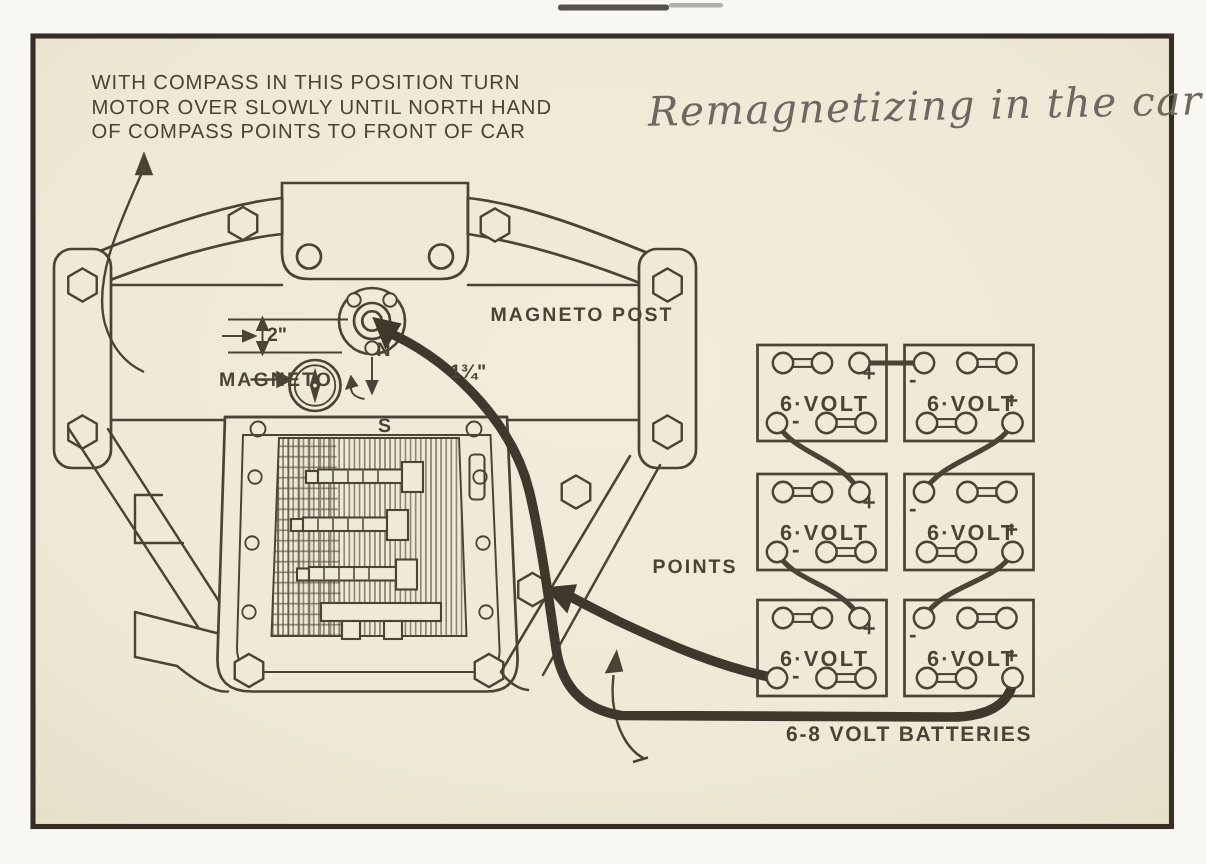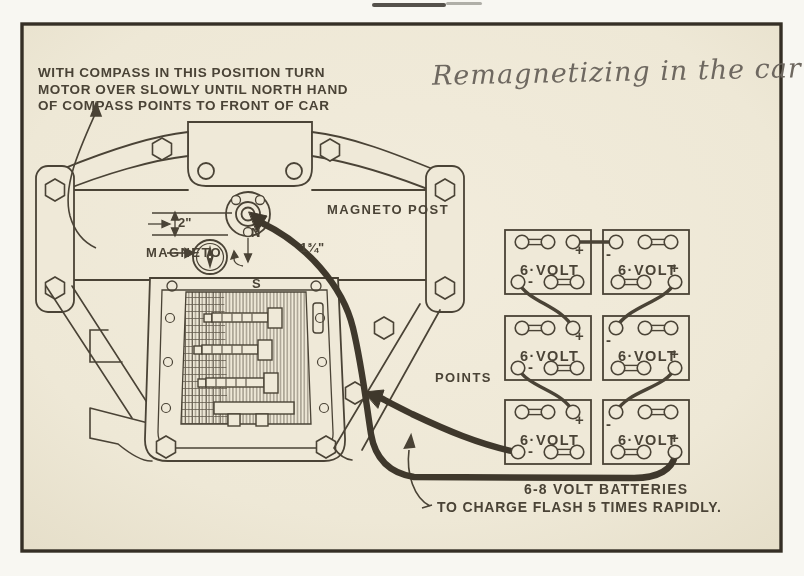--- a/index.html
+++ b/index.html
@@ -1,22 +1,22 @@
 <!DOCTYPE html>
 <html><head>
 <meta charset="utf-8">
 <style>
   html,body{margin:0;padding:0;}
   body{width:804px;height:576px;overflow:hidden;background:#f8f7f2;
        font-family:"Liberation Sans", sans-serif;}
   .stage{position:relative;width:804px;height:576px;}
   svg.art{position:absolute;left:0;top:0;}
   .txt{position:absolute;color:#4a4336;}
-  .instruction{left:38px;top:47px;font-size:13.5px;line-height:16.5px;
-       letter-spacing:.6px;font-weight:700;white-space:pre-line;margin-top:18px;}
+  .instruction{left:61px;top:47px;font-size:13.5px;line-height:16.5px;
+       letter-spacing:.6px;font-weight:400;white-space:pre-line;}
   .title{left:432px;top:56px;font-family:"DejaVu Serif", serif;font-style:italic;
        font-size:27px;color:#6e6860;letter-spacing:1px;transform:rotate(-1.2deg);}
   .lbl{font-size:13px;font-weight:600;letter-spacing:1.4px;margin-left:47px;}
   .lbl-magneto{left:280px;top:202px;}
   .lbl-compass{left:99px;top:245px;}
   .lbl-ground{left:388px;top:370px;}
   .lbl-n{left:204px;top:225px;}
   .lbl-s{left:205px;top:276px;}
   .lbl-dim2{left:131px;top:215px;letter-spacing:0;}
   .lbl-dim175{left:253px;top:240px;letter-spacing:0;}
@@ -257,15 +257,14 @@
   <span class="sign plus">+</span>
   <span class="sign minus">-</span>
 </div>
 <div class="battery bat-b" style="left:603px;top:400px;">
   <span class="bat-label">6·VOLT</span>
   <span class="sign plus">+</span>
   <span class="sign minus">-</span>
 </div>
 
 <div class="txt caption1">6-8 VOLT BATTERIES</div>
-<div class="txt caption2">TO CHARGE FLASH 5 TIMES RAPIDLY.</div>
 
 </div>
 
 </body></html>

